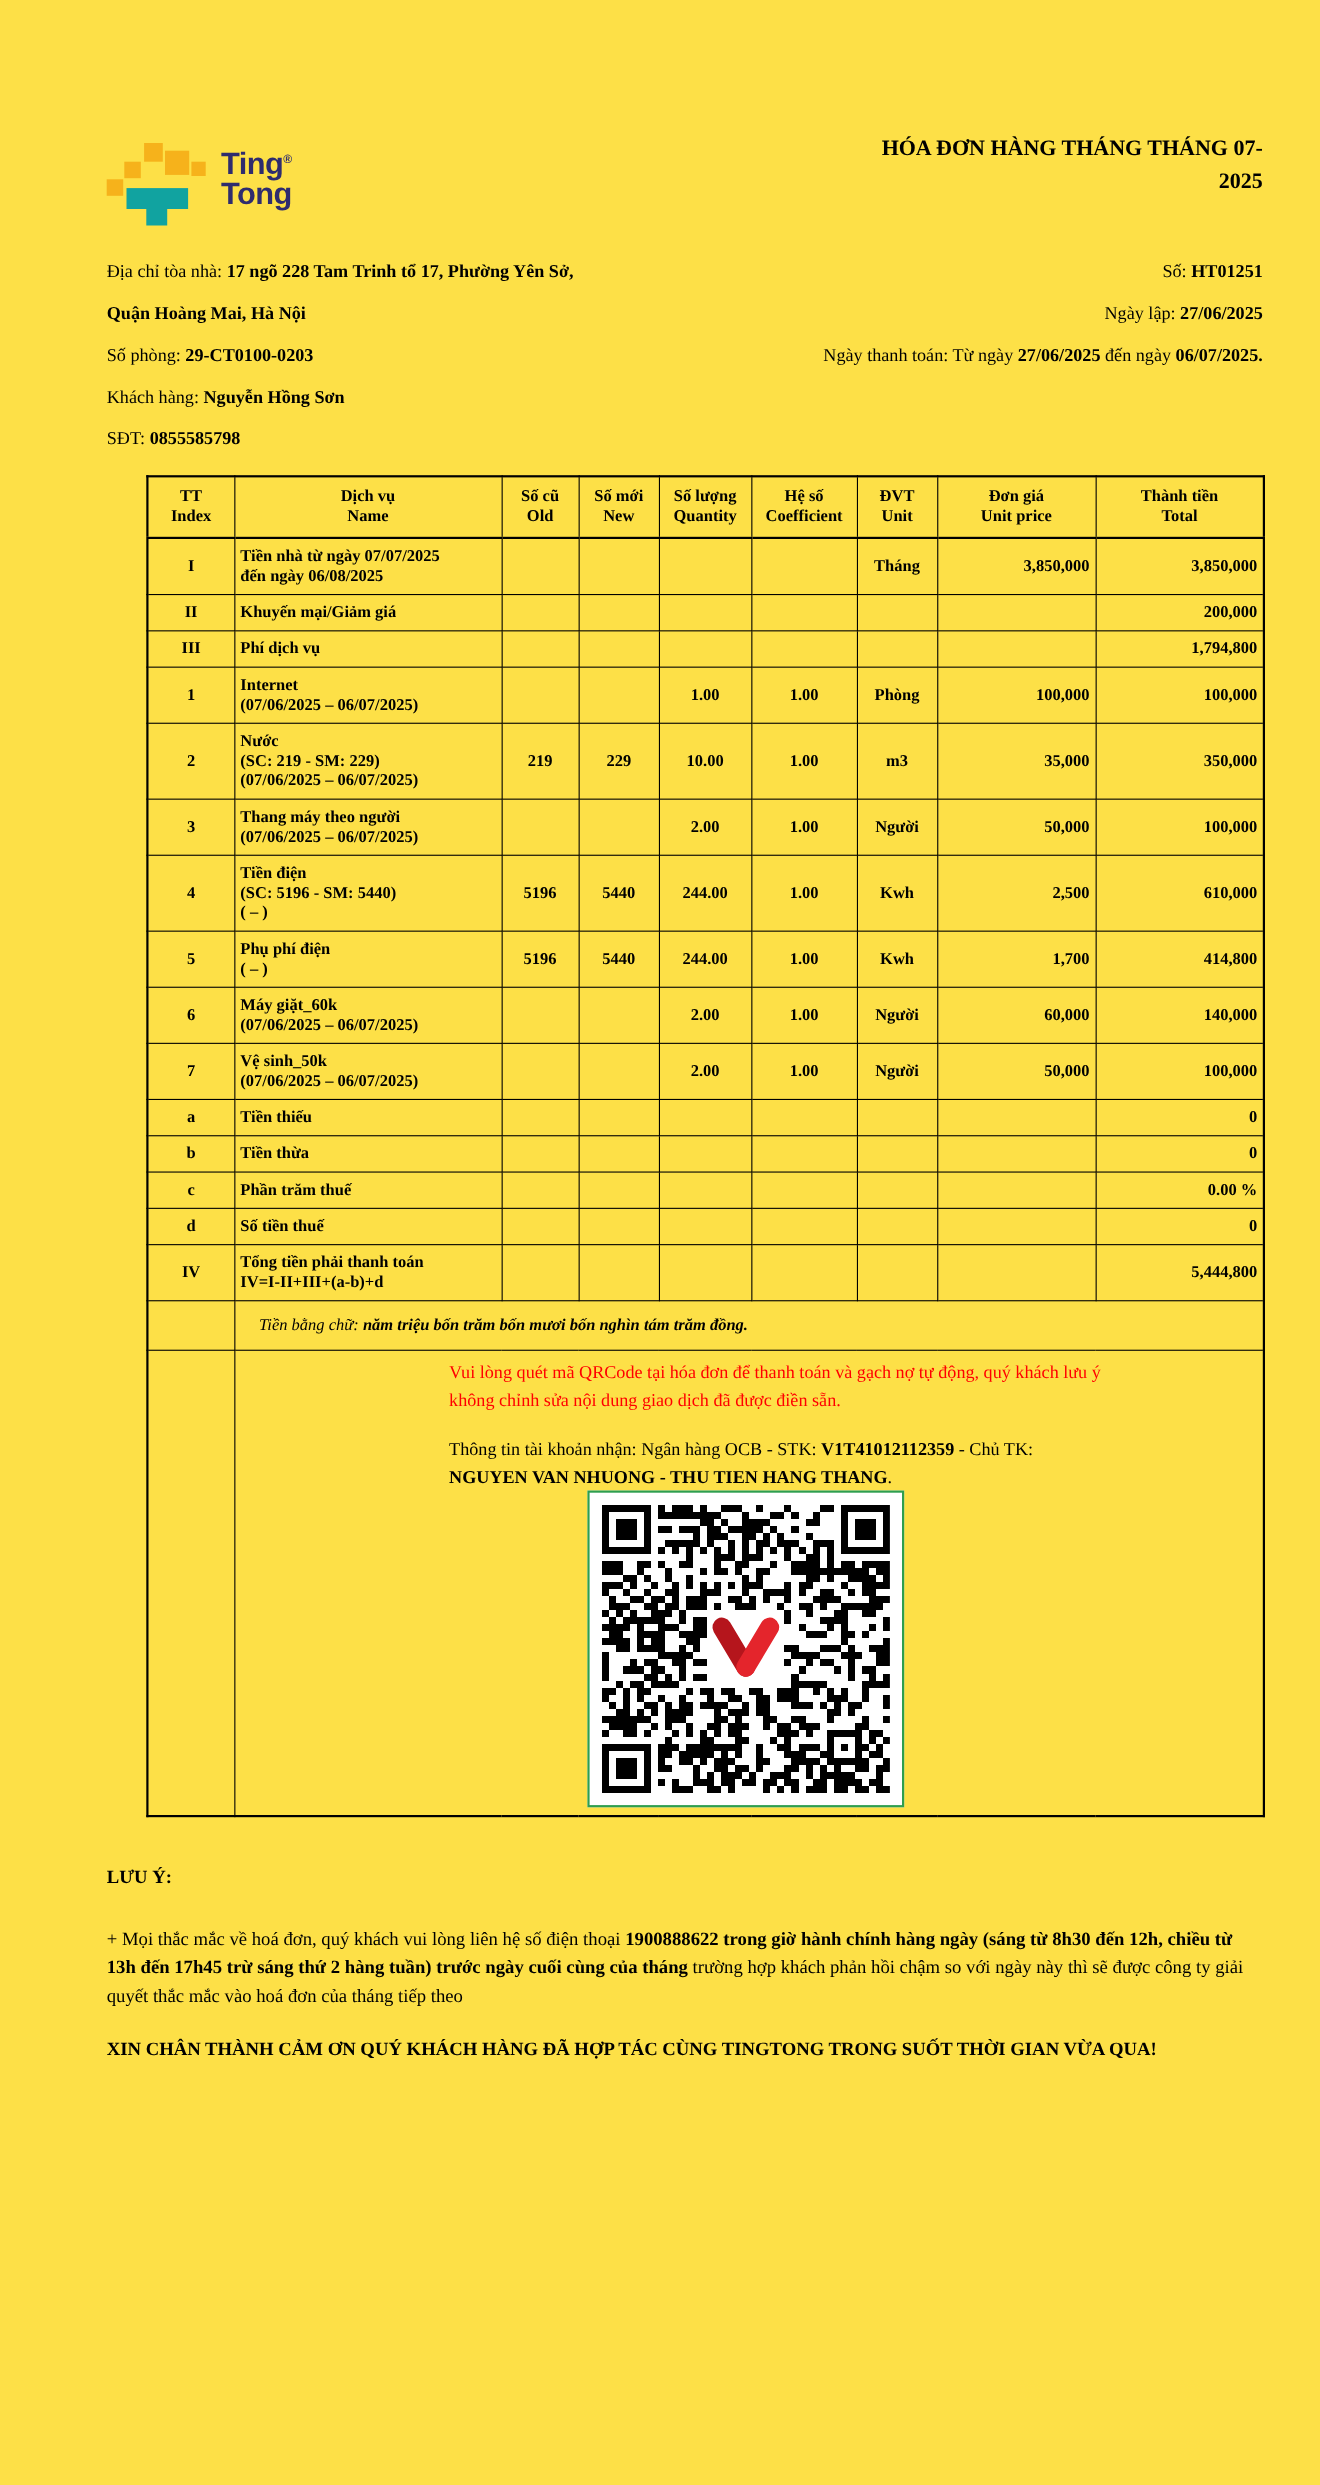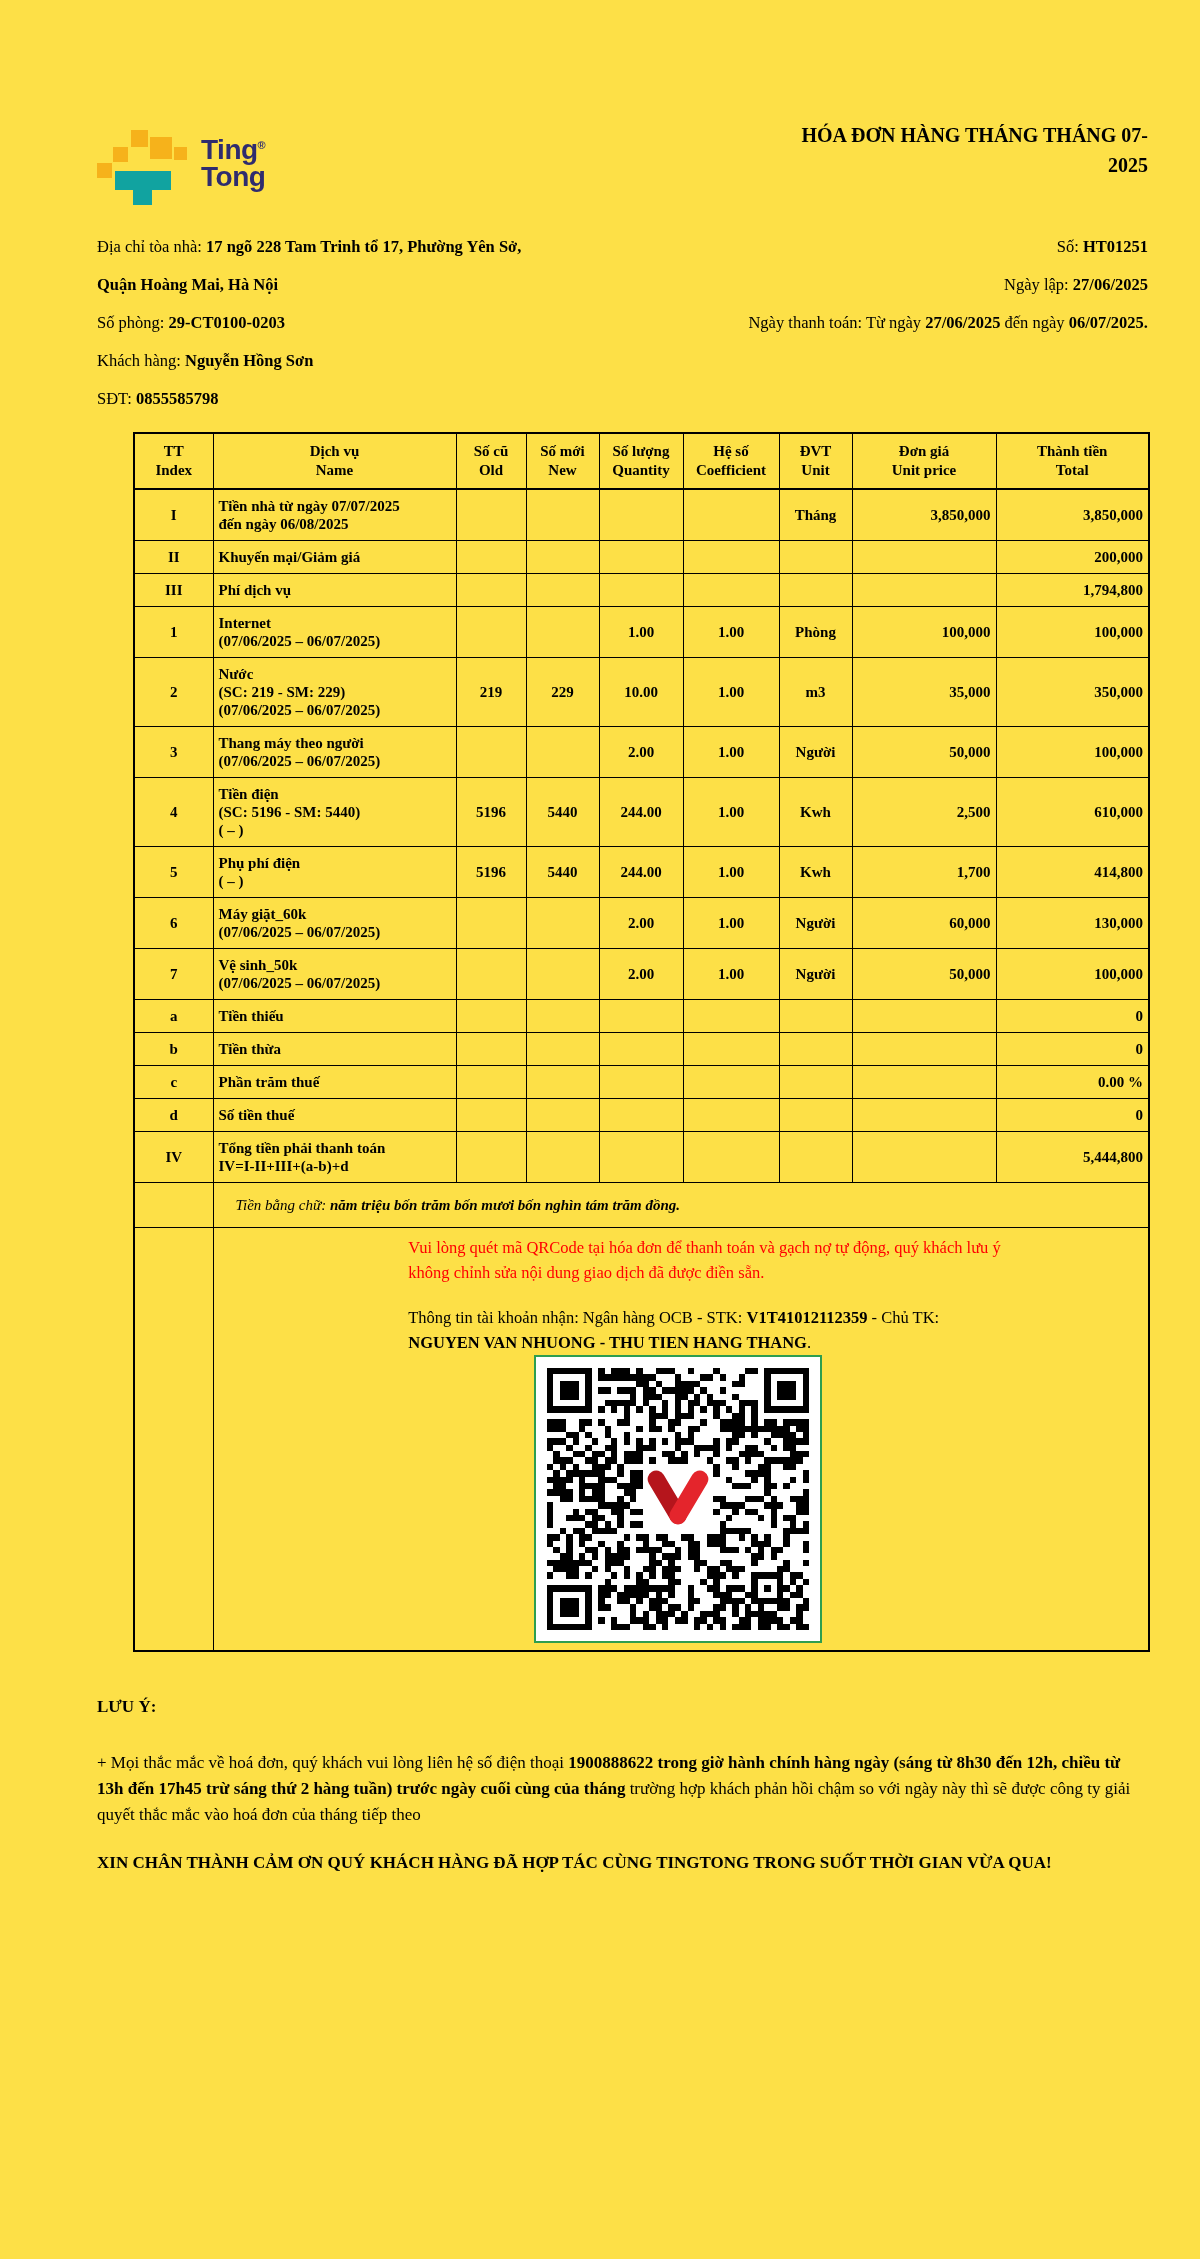--- a/index.html
+++ b/index.html
@@ -293,21 +293,21 @@
             <td class="c-name">
               <div>Máy giặt_60k</div>
               <div>(07/06/2025 – 06/07/2025)</div>
             </td>
             <td class="c-ctr"></td>
             <td class="c-ctr"></td>
             <td class="c-ctr">2.00</td>
             <td class="c-ctr">1.00</td>
             <td class="c-ctr">Người</td>
             <td class="c-num">60,000</td>
-            <td class="c-num">130,000</td>
+            <td class="c-num">140,000</td>
           </tr>
           <tr>
             <td class="c-idx">7</td>
             <td class="c-name">
               <div>Vệ sinh_50k</div>
               <div>(07/06/2025 – 06/07/2025)</div>
             </td>
             <td class="c-ctr"></td>
             <td class="c-ctr"></td>
             <td class="c-ctr">2.00</td>

